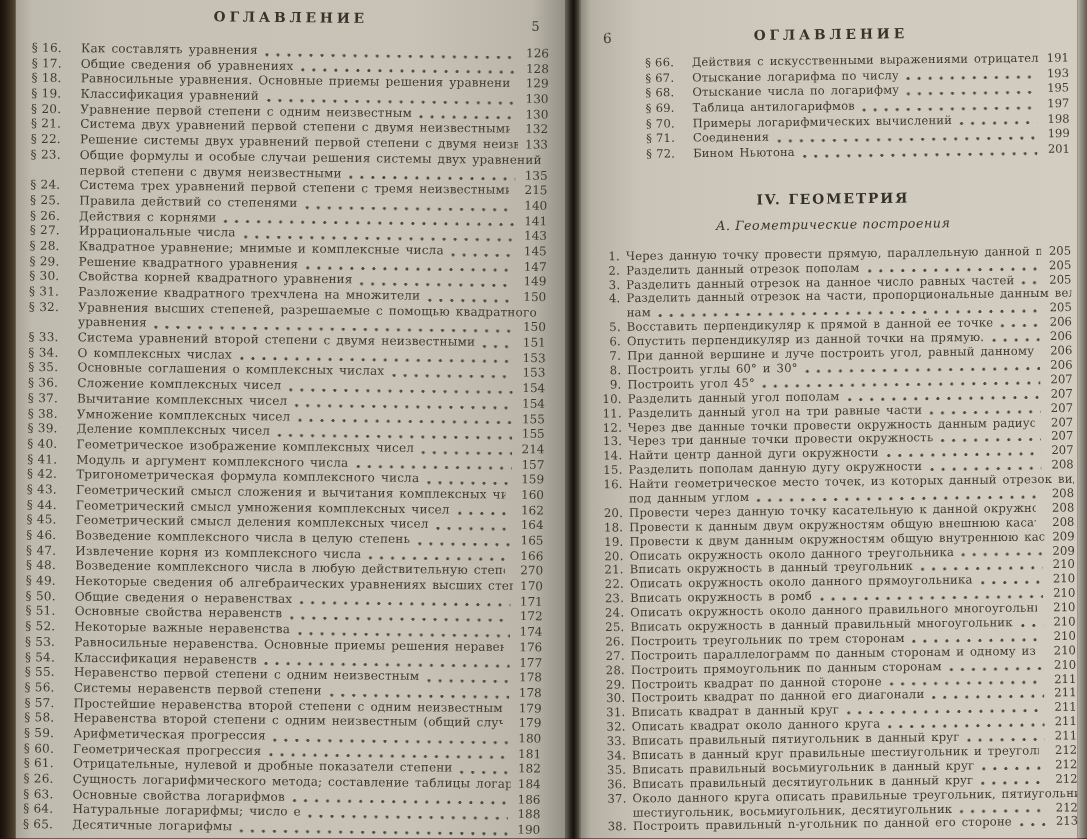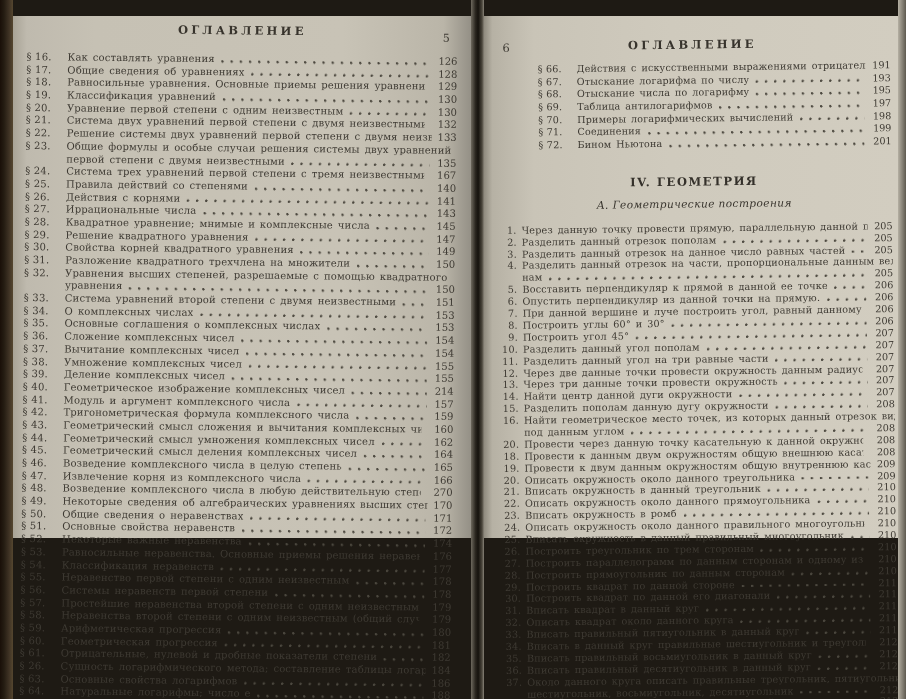--- a/index.html
+++ b/index.html
@@ -1,20 +1,20 @@
 <!DOCTYPE html>
 <html><head>
 <meta charset="utf-8">
 <style>
   html,body{margin:0;padding:0;background:#111;}
   .photo{position:relative;width:906px;height:699px;overflow:hidden;background:#1e1a14;
          font-family:"DejaVu Serif","Liberation Serif",serif;color:#3e3a33;}
   .left-edge{position:absolute;left:0;top:0;width:13px;height:699px;
          background:linear-gradient(90deg,#190f08,#241c12 30%,#3f3325 70%,#55462f);}
-  .page{position:absolute;top:16px;height:522px;}
+  .page{position:absolute;top:0;height:699px;}
   .page-left{left:13px;width:458px;
          background:linear-gradient(90deg,#a8a396 0,#bfbaae 3%,#c6c1b4 18%,#c8c3b6 72%,#bab5a8 94%,#949086 100%);}
   .gutter{position:absolute;left:471px;top:0;width:13px;height:699px;
          background:linear-gradient(90deg,#6e695e,#2a261f 35%,#15120d 55%,#4b463c 85%,#8a857a);}
   .page-right{left:484px;width:414px;
          background:linear-gradient(90deg,#8f8a7e 0,#b6b1a4 2%,#c9c4b7 12%,#cfcabd 45%,#d2cdc0 100%);}
   .right-edge{position:absolute;left:898px;top:0;width:8px;height:699px;
          background:linear-gradient(90deg,#b5b0a3,#827d72 60%,#5e5a50);}
 
   .inner{position:absolute;top:0;bottom:0;}
@@ -115,21 +115,21 @@
           <div class="toc-row">
             <span class="num numL"></span>
             <span class="txt">первой степени с двумя неизвестными</span>
             <span class="dots"></span>
             <span class="pg">135</span>
           </div>
           <div class="toc-row">
             <span class="num numL">§ 24.</span>
             <span class="txt">Система трех уравнений первой степени с тремя неизвестными</span>
             <span class="dots"></span>
-            <span class="pg">167</span>
+            <span class="pg">215</span>
           </div>
           <div class="toc-row">
             <span class="num numL">§ 25.</span>
             <span class="txt">Правила действий со степенями</span>
             <span class="dots"></span>
             <span class="pg">140</span>
           </div>
           <div class="toc-row">
             <span class="num numL">§ 26.</span>
             <span class="txt">Действия с корнями</span>

